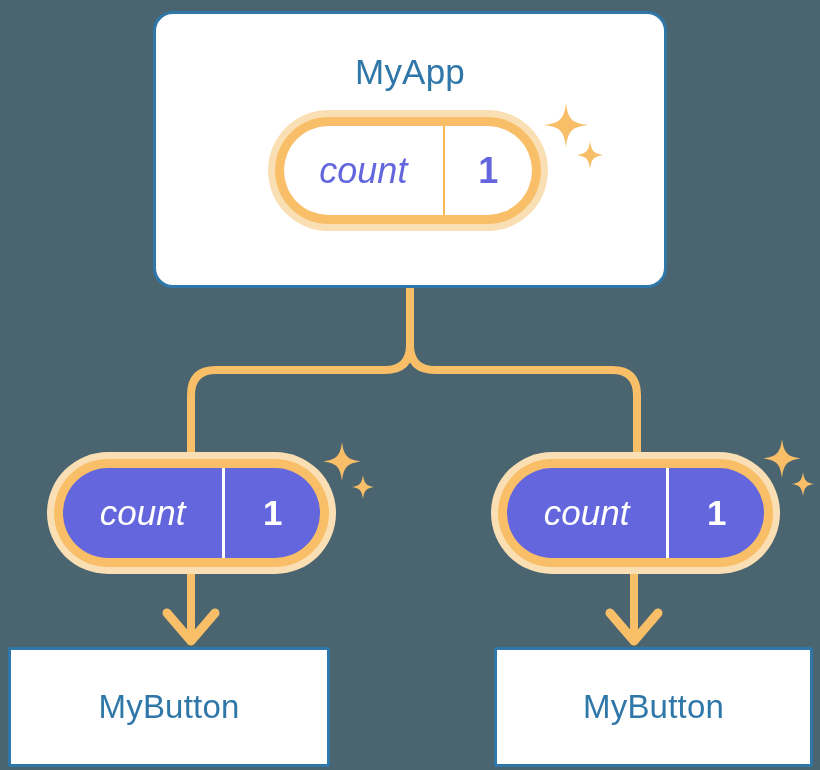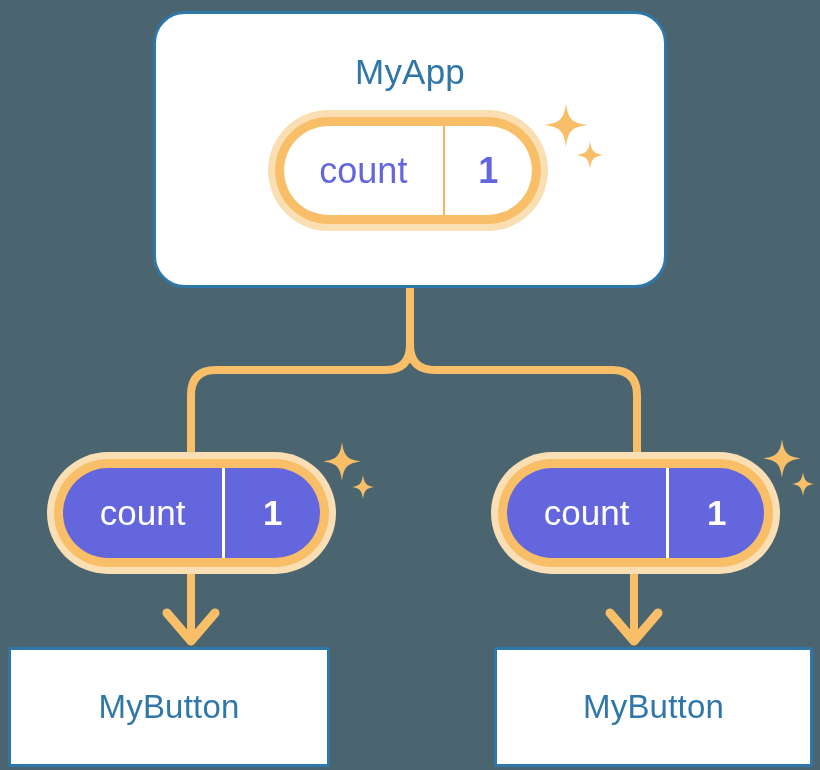--- a/index.html
+++ b/index.html
@@ -38,21 +38,21 @@
     border: 3px solid #2e77a8;
     border-radius: 2px;
     box-sizing: border-box;
     z-index: 3;
   }
   #card-app {
     left: 153px;
     top: 11px;
     width: 514px;
     height: 277px;
-    border-radius: 32px;
+    border-radius: 20px;
   }
   #card-btn-left {
     left: 8px;
     top: 647px;
     width: 322px;
     height: 120px;
   }
   #card-btn-right {
     left: 494px;
     top: 647px;
@@ -103,21 +103,21 @@
     display: flex;
     align-items: stretch;
     overflow: hidden;
   }
   .pill-key, .pill-val {
     display: flex;
     align-items: center;
     justify-content: center;
     box-sizing: border-box;
   }
-  .pill-key { flex: 0 0 62%; }
+  .pill-key { flex: 0 0 62%; font-style: italic; }
   .pill-val { flex: 1 1 auto; font-weight: 700; }
 
   
   .pill-light .pill-body { background: #ffffff; }
   .pill-light .pill-key,
   .pill-light .pill-val { color: #6366dd; }
   .pill-light .pill-val { border-left: 2px solid #f6b958; }
 
   
   .pill-solid .pill-body { background: #6366dd; }

